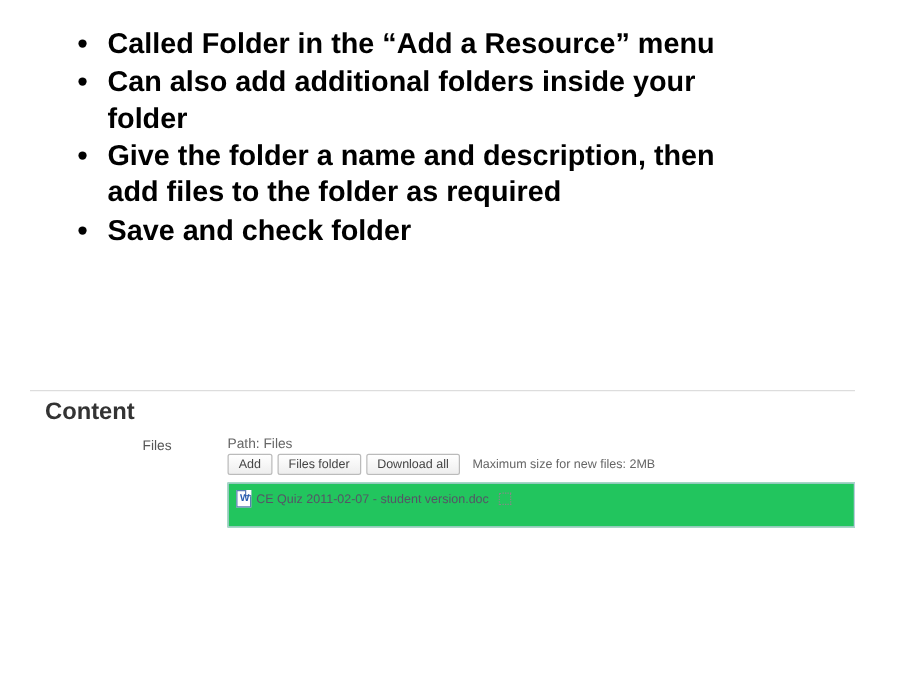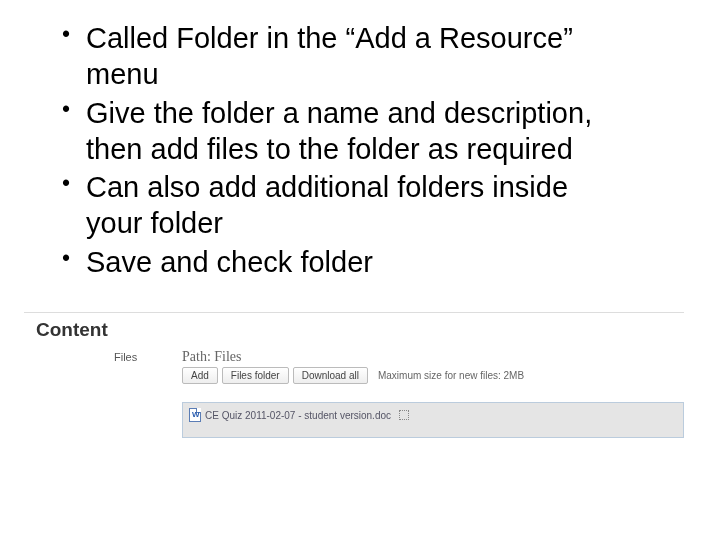--- a/index.html
+++ b/index.html
@@ -10,22 +10,23 @@
     background: #fff;
     font-family: Arial, Helvetica, sans-serif;
     color: #000;
     position: relative;
   }
   .bullets {
     position: absolute;
     top: 20px;
     left: 62px;
     width: 540px;
-    font-size: 29px;
+    font-size: 23px;
     line-height: 1.25;
+    font-weight: bold;
   }
   .bullets ul { margin: 0; padding: 0; list-style: none; }
   .bullets li { position: relative; padding-left: 24px; margin-bottom: 2px; }
   .bullets li::before {
     content: "•";
     position: absolute;
     left: 0;
     top: 0;
     font-size: 23px;
   }
@@ -49,49 +50,48 @@
     color: #555;
     margin-left: 90px;
   }
   .form-label {
     width: 68px;
     text-align: left;
     padding-top: 2px;
   }
   .form-body { flex: 1; }
   .path {
-    font-size: 14px;
+    font-size: 11px;
     color: #666;
     margin-bottom: 2px;
-    font-family: Liberation Serif, serif;
   }
   .toolbar {
     display: flex;
     align-items: center;
     gap: 4px;
-    margin-bottom: 18px;
+    margin-bottom: 6px;
   }
   .btn {
     font-size: 10px;
     padding: 2px 8px;
     border: 1px solid #bbb;
     background: linear-gradient(#fff, #eee);
     border-radius: 2px;
     color: #444;
     cursor: pointer;
   }
   .hint {
     font-size: 10px;
     color: #666;
     margin-left: 6px;
     text-align: right;
   }
   .file-box {
     border: 1px solid #bcd;
-    background: #e5e5e5;
+    background: #22c55e;
     padding: 4px 6px 6px 6px;
     min-height: 36px;
   }
   .file-row {
     display: flex;
     align-items: center;
     gap: 4px;
     font-size: 10px;
     color: #3355aa;
     padding: 1px 0;
@@ -127,22 +127,22 @@
     display: inline-block;
     margin-left: 4px;
   }
 </style>
 </head>
 <body>
 
 <div class="bullets">
   <ul>
     <li><span>Called Folder in the “Add a Resource” menu</span></li>
+    <li><span>Can also add additional folders inside your folder</span></li>
     <li><span>Give the folder a name and description, then add files to the folder as required</span></li>
-    <li><span>Can also add additional folders inside your folder</span></li>
     <li><span>Save and check folder</span></li>
   </ul>
 </div>
 
 <div class="screenshot">
   <div class="hr-top"></div>
   <div class="section-title">Content</div>
 
   <div class="form-row">
     <div class="form-label">Files</div>

